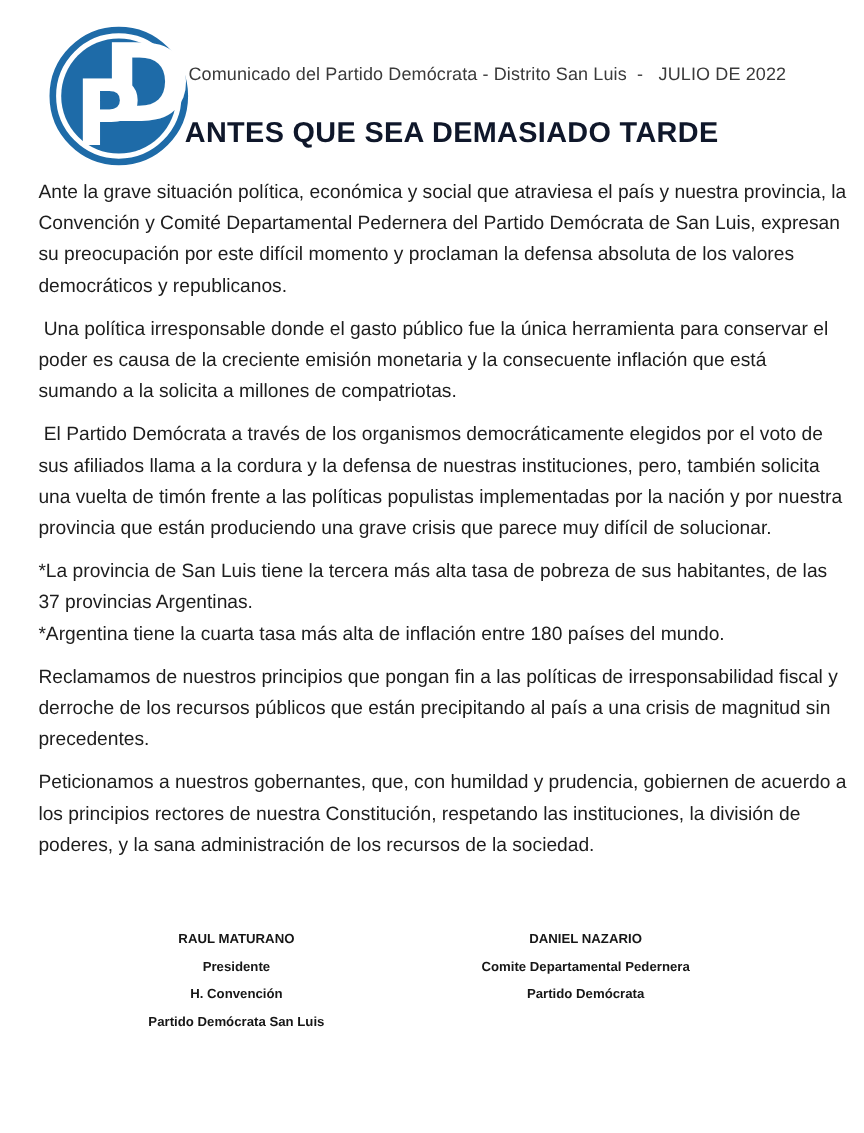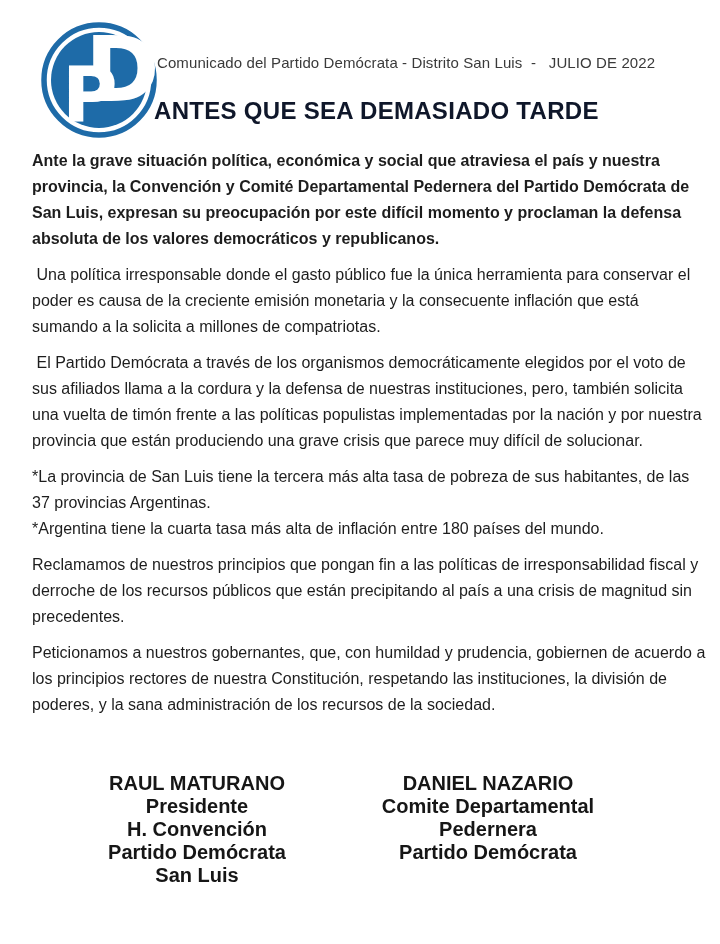--- a/index.html
+++ b/index.html
@@ -46,34 +46,34 @@
     left: 32px; top: 148px;
     width: 676px;
     font-size: 16px;
     line-height: 26px;
     color: #1d1d1d;
   }
   .body-text p {
     margin: 0 0 10px 0;
     white-space: pre-wrap;
   }
-  .body-text p.lead { font-weight: bold; }
+  .body-text p.lead { font-weight: normal; }
   .body-text p.tight { margin-bottom: 0; }
 
   
   .signatures {
     position: absolute;
     left: 0; top: 772px;
     width: 720px; height: 110px;
   }
   .sig-block {
     position: absolute;
     text-align: center;
     font-weight: bold;
-    font-size: 20px;
+    font-size: 11px;
     line-height: 23px;
     color: #161616;
   }
   .sig-block.sig-left  { left: 88px;  width: 218px; }
   .sig-block.sig-right { left: 367px; width: 242px; }
 </style>
 </head>
 <body>
 
 <div class="page">

